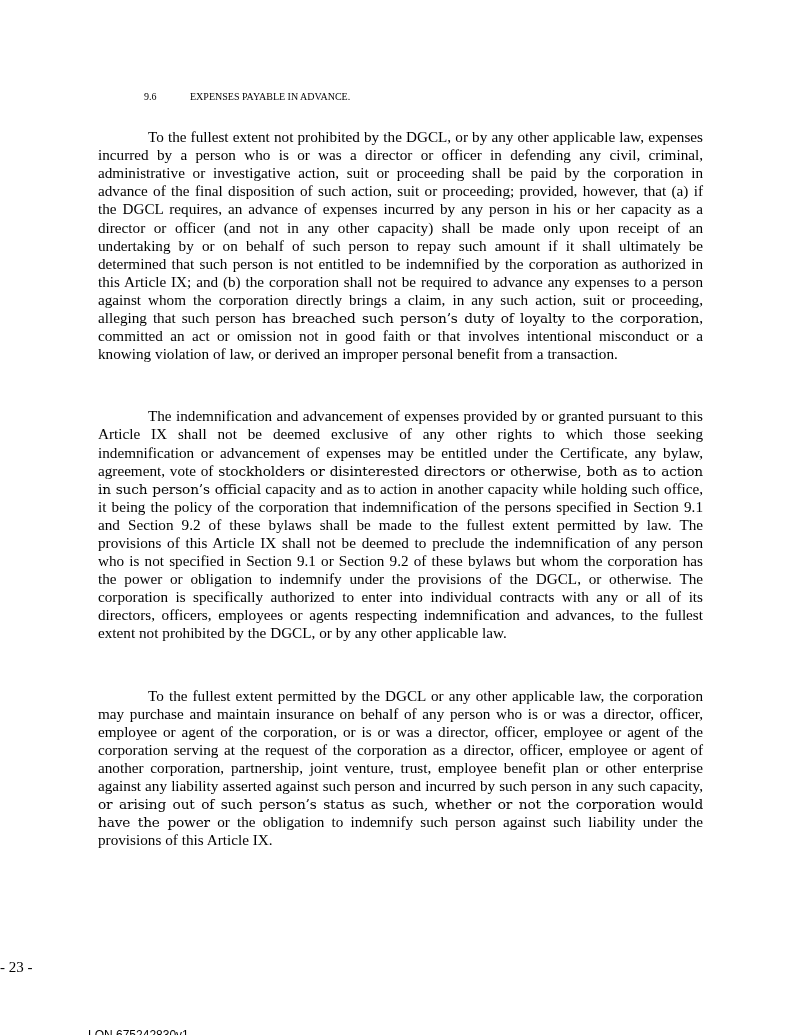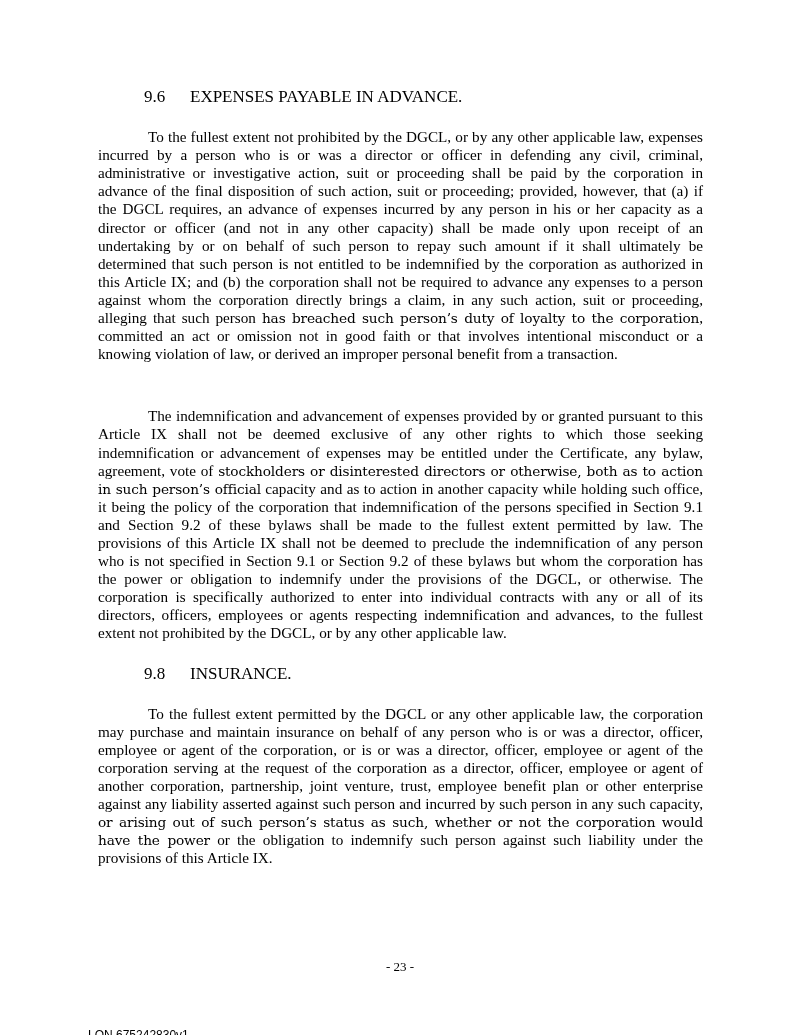--- a/index.html
+++ b/index.html
@@ -28,21 +28,21 @@
 
   .content {
     position: absolute;
     left: 94px;
     top: 88px;
     width: 613px;
   }
 
   
   .section-heading {
-    font-size: 17px;
+    font-size: 10px;
     line-height: 18.1px;
     text-align: justify;
     text-justify: inter-word;
     margin: 0;
     padding: 0;
   }
   .section-heading .num {
     display: inline-block;
     width: 46px;
     margin-left: 50px;
@@ -79,22 +79,22 @@
     font-size: 13.7px;
     letter-spacing: -0.15px;
   }
 
   
   .footer-page {
     position: absolute;
     left: 0;
     top: 958px;
     width: 800px;
-    text-align: center;
-    font-size: 13px;
+    text-align: left;
+    font-size: 15px;
     line-height: 18px;
     font-family: "Liberation Serif", "DejaVu Serif", serif;
   }
   .footer-docid {
     position: absolute;
     left: 88px;
     top: 1028px;
     font-family: "Liberation Sans", "DejaVu Sans", sans-serif;
     font-size: 12px;
     line-height: 14px;
@@ -122,23 +122,20 @@
 
 
     <div class="gap-1"></div>
 
     <p class="para">
       <span>The indemnification and advancement of expenses provided by or granted pursuant to this Article IX shall not be deemed exclusive of any other rights to which those seeking indemnification or advancement of expenses may be entitled under the Certificate, any bylaw, agreement, vote of </span><span class="subst">stockholders or disinterested directors or otherwise, both as to action in such person’s official</span><span> capacity and as to action in another capacity while holding such office, it being the policy of the corporation that indemnification of the persons specified in Section 9.1 and Section 9.2 of these bylaws shall be made to the fullest extent permitted by law.  The provisions of this Article IX shall not be deemed to preclude the indemnification of any person who is not specified in Section 9.1 or Section 9.2 of these bylaws but whom the corporation has the power or obligation to indemnify under the provisions of the DGCL, or otherwise.   The corporation is specifically authorized to enter into individual contracts with any or all of its directors, officers, employees or agents respecting indemnification and advances, to the fullest extent not prohibited by the DGCL, or by any other applicable law.</span>
     </p>
 
     <div class="gap-2"></div>
 
-    <p class="section-heading single-line">
-      <span class="num">9.8</span><span>INSURANCE.</span>
-    </p>
 
     <div class="gap-1"></div>
 
     <p class="para">
       <span>To the fullest extent permitted by the DGCL or any other applicable law, the corporation may purchase and maintain insurance on behalf of any person who is or was a director, officer, employee or agent of the corporation, or is or was a director, officer, employee or agent of the corporation serving at the request of the corporation as a director, officer, employee or agent of another corporation, partnership, joint venture, trust, employee benefit plan or other enterprise against any liability asserted against such person and incurred by such person in any such capacity, </span><span class="subst">or arising out of such person’s status as such, whether or not the corporation would have the power</span><span> or the obligation to indemnify such person against such liability under the provisions of this Article IX.</span>
     </p>
 
   </div>
 
   <div class="footer-page">- 23 -</div>

